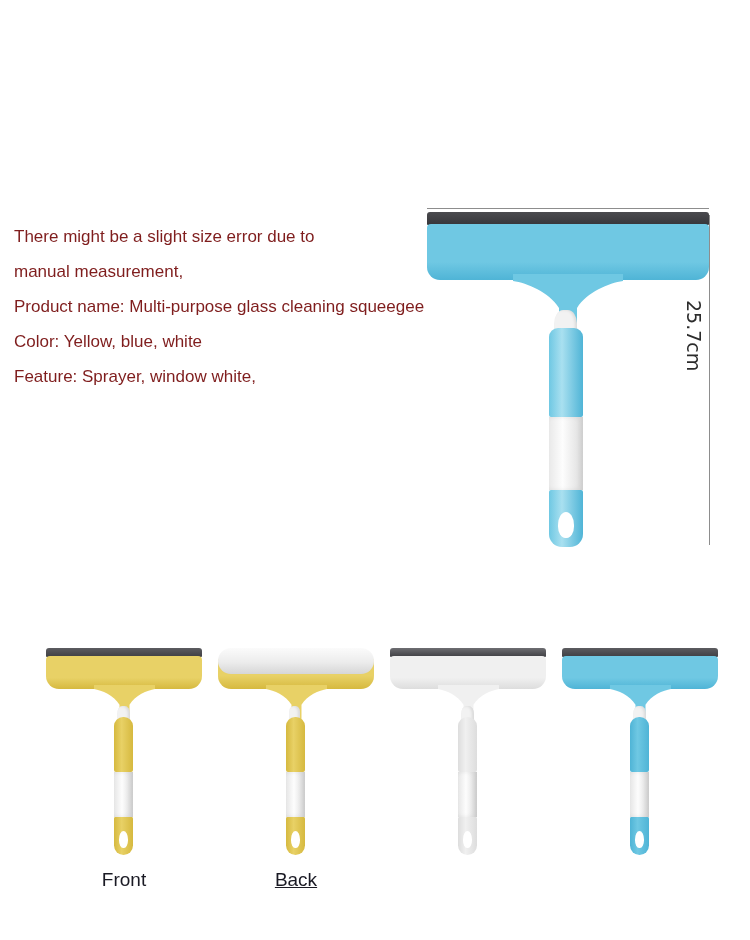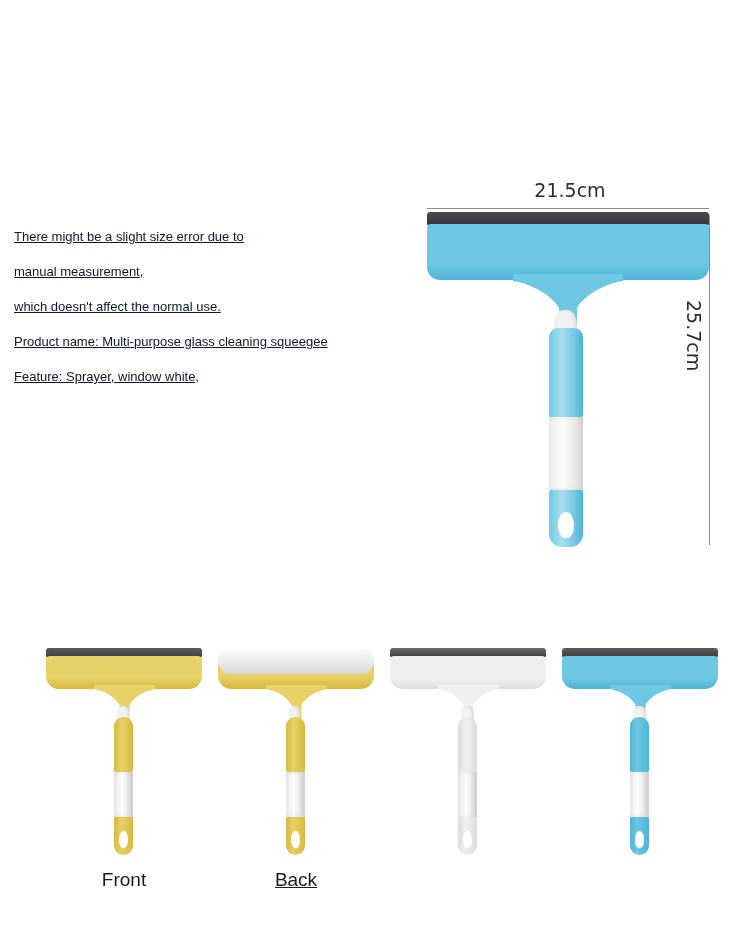--- a/index.html
+++ b/index.html
@@ -30,25 +30,24 @@
   }
 
   
   .spec-block {
     position: absolute;
     left: 14px;
     top: 219px;
     width: 410px;
   }
   .spec-line {
-    font-size: 13px;
-    color: #0f172a;
+    font-size: 17px;
+    color: #7f1d1d;
     line-height: 35px;
     white-space: nowrap;
-    text-decoration: underline;
   }
 
   
   .dim-h-label {
     position: absolute;
     top: 179px;
     left: 430px;
     width: 280px;
     text-align: center;
     font-size: 19px;
@@ -137,26 +136,25 @@
 </style>
 </head>
 <body>
 
 <div id="page">
 
 
   <div class="spec-block">
     <div class="spec-line">There might be a slight size error due to</div>
     <div class="spec-line">manual measurement,</div>
-    <div class="spec-line"> which doesn't affect the normal use.</div>
     <div class="spec-line">Product name: Multi-purpose glass cleaning squeegee</div>
+    <div class="spec-line">Color: Yellow, blue, white</div>
     <div class="spec-line">Feature: Sprayer, window white,</div>
   </div>
 
-  <div class="dim-h-label">21.5cm</div>
   <div class="dim-h-line"></div>
 
   <div class="dim-v-line"></div>
   <div class="dim-v-label">25.7cm</div>
 
   <div class="squeegee" id="hero-squeegee" style="left:427px; top:212px; width:282px; height:335px;">
 
     <div class="sq-blade" id="hero-blade" style="top: 0px; height: 13px; background: linear-gradient(rgb(74, 74, 78) 0%, rgb(54, 54, 58) 100%);"></div>
 
     <div class="sq-head" id="hero-head" style="top: 12px; height: 56px; background: linear-gradient(rgb(111, 200, 227) 0%, rgb(111, 200, 227) 68%, rgb(79, 180, 214) 100%);"></div>

